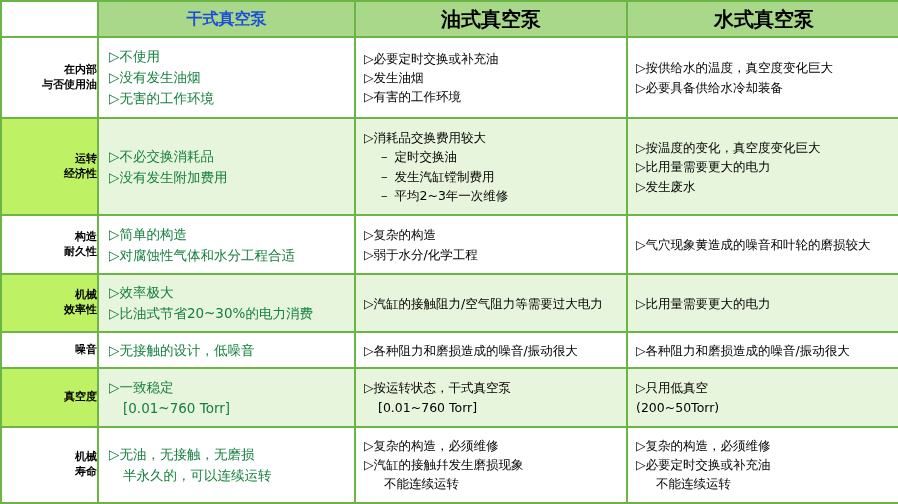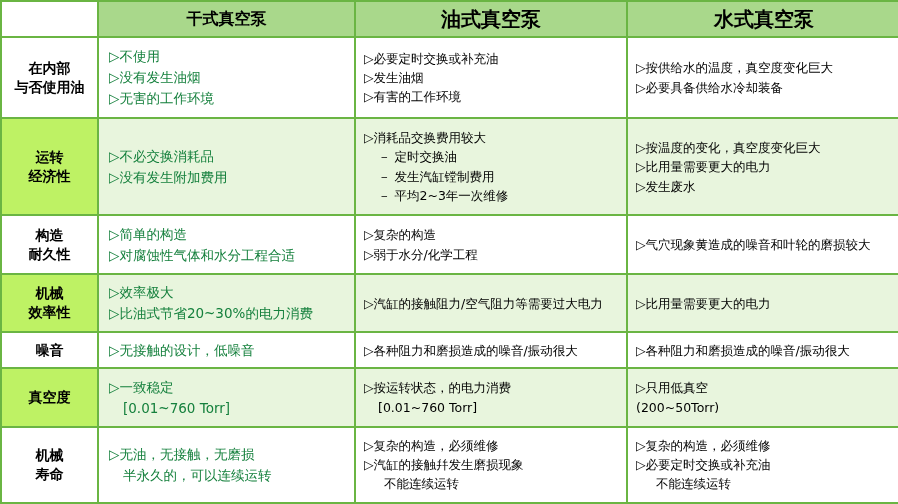--- a/index.html
+++ b/index.html
@@ -36,27 +36,27 @@
     font-weight: bold;
     color: #000;
     text-align: center;
   }
   thead th.corner {
     background: #ffffff;
     border-left: 2px solid #ffffff;
     border-top: 2px solid #ffffff;
   }
   thead th.head-dry {
-    color: #000000;
+    color: #1d4ed8;
     font-size: 16px;
   }
 
   td.rowlabel {
-    text-align: center;
-    font-size: 14px;
+    text-align: right;
+    font-size: 11px;
     font-weight: bold;
     color: #000;
     line-height: 1.35;
     background: #ffffff;
   }
   tr.tint td { background: #e8f5dd; }
   tr.plain td { background: #ffffff; }
   td.rowlabel.tintlabel { background: #bef264; }
 
   .cell {
@@ -216,21 +216,21 @@
         <div>真空度</div>
       </td>
       <td>
         <div class="cell dry">
           <div class="line">▷一致稳定</div>
           <div class="line sub">[0.01~760 Torr]</div>
         </div>
       </td>
       <td>
         <div class="cell">
-          <div class="line">▷按运转状态，的电力消费</div>
+          <div class="line">▷按运转状态，干式真空泵</div>
           <div class="line sub">[0.01~760 Torr]</div>
         </div>
       </td>
       <td>
         <div class="cell">
           <div class="line">▷只用低真空</div>
           <div class="line">(200~50Torr)</div>
         </div>
       </td>
     </tr>

